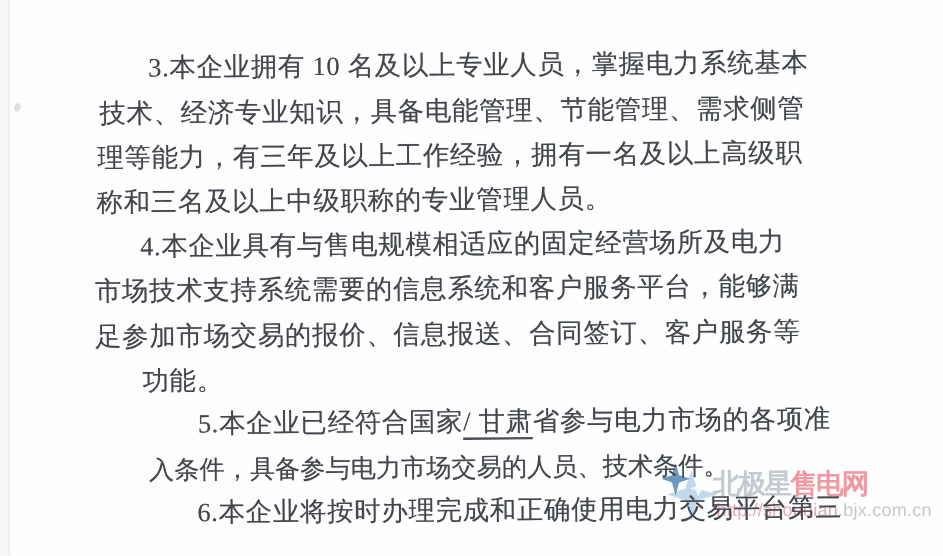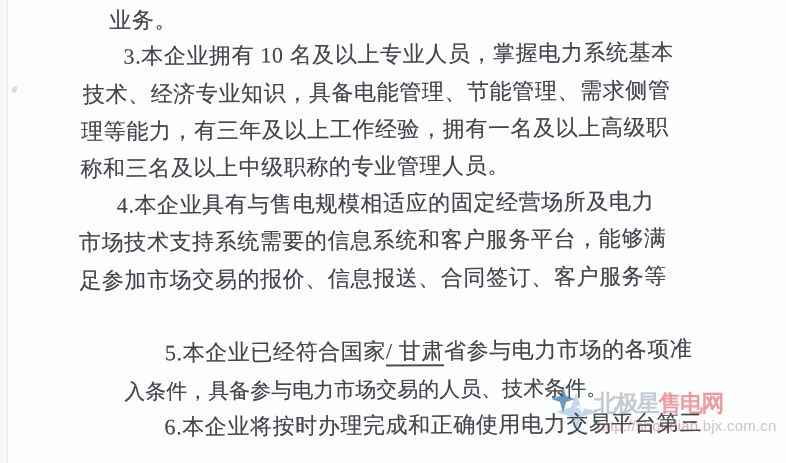--- a/index.html
+++ b/index.html
@@ -87,26 +87,26 @@
     <polygon points="30,14 32,19 37,21 32,23 30,28 28,23 23,21 28,19" fill="#ffffff" opacity="0.8"></polygon>
   </svg>
   <div class="wm wm-brand">
     <span class="gray">北极星</span><span class="red">售电网</span>
   </div>
   <div class="wm wm-url">
     <span class="pink">http://shoudian</span><span class="gray">.bjx.com.cn</span>
   </div>
 
   <div class="doc-layer">
-    <div class="line l1">业务。</div>
     <div class="line l2">3.本企业拥有 10 名及以上专业人员，掌握电力系统基本</div>
     <div class="line l3">技术、经济专业知识，具备电能管理、节能管理、需求侧管</div>
     <div class="line l4">理等能力，有三年及以上工作经验，拥有一名及以上高级职</div>
     <div class="line l5">称和三名及以上中级职称的专业管理人员。</div>
     <div class="line l6">4.本企业具有与售电规模相适应的固定经营场所及电力</div>
     <div class="line l7">市场技术支持系统需要的信息系统和客户服务平台，能够满</div>
     <div class="line l8">足参加市场交易的报价、信息报送、合同签订、客户服务等</div>
+    <div class="line l9">功能。</div>
     <div class="line l10"><span>5.本企业已经符合国家</span><span class="u">/ 甘肃</span><span>省参与电力市场的各项准</span></div>
     <div class="line l11">入条件，具备参与电力市场交易的人员、技术条件。</div>
     <div class="line l12">6.本企业将按时办理完成和正确使用电力交易平台第三</div>
   </div>
 
 </div>
 
 </body></html>

